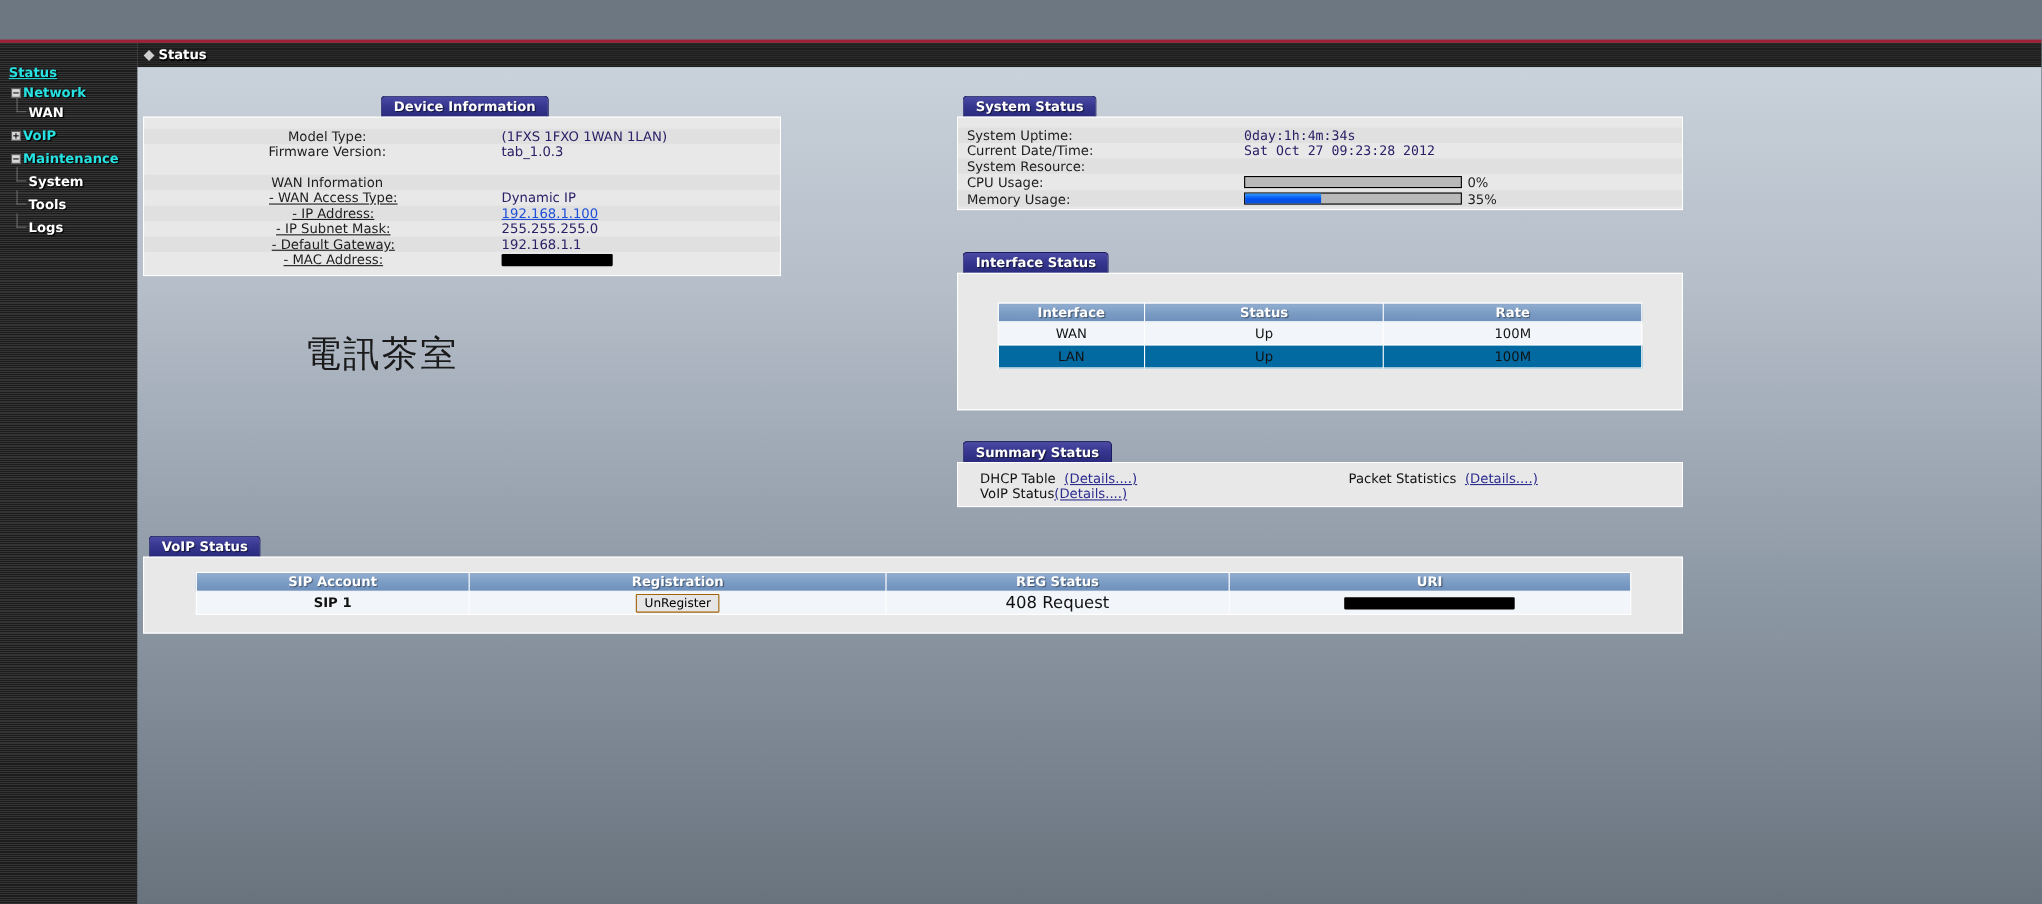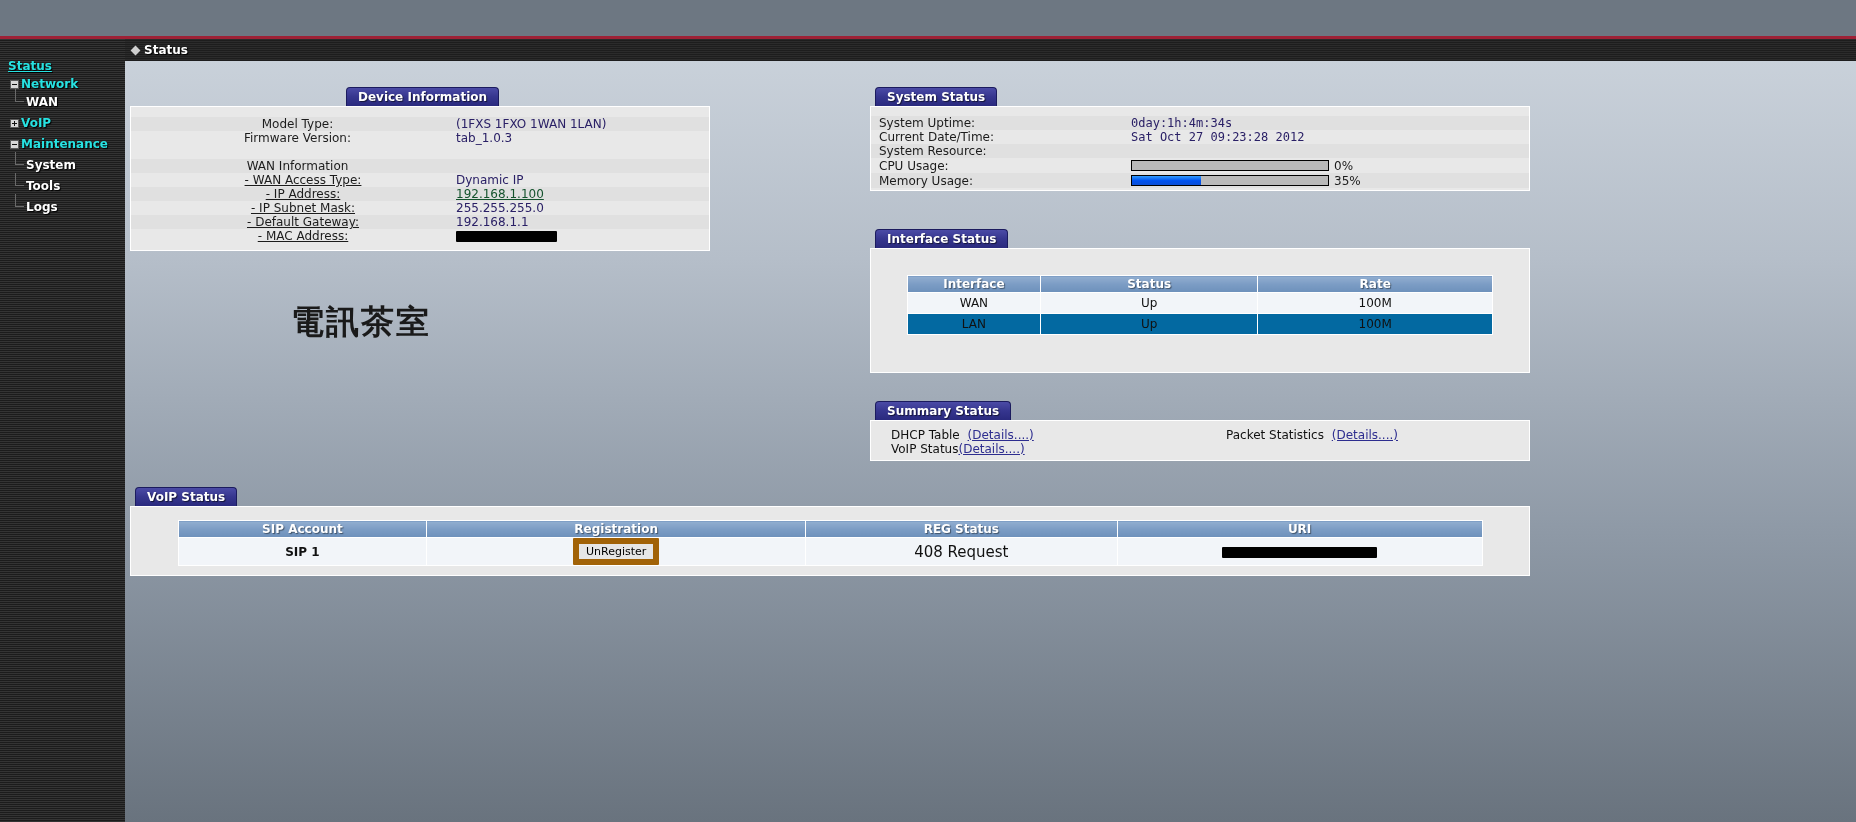--- a/index.html
+++ b/index.html
@@ -104,35 +104,35 @@
   .pbody {
     background: #e8e8e8; border: 1px solid #ffffff;
   }
 
   
   .kv { font-size: 12px; color: #1c1c1c; }
   .kv-row { display: flex; height: 14px; align-items: center; }
   .kv-row.alt { background: #e0e0e0; }
   .kv-k { width: 325px; padding-left: 8px; white-space: nowrap; }
   .kv-v { color: #2a2066; white-space: nowrap; }
-  .kv-v a { color: #14532d; text-decoration: underline; }
+  .kv-v a { color: #1d4ed8; text-decoration: underline; }
   .kv-gap { height: 14px; }
   .kv-sub { padding-left: 19px; text-decoration: underline; }
   .mono { font-family: "DejaVu Sans Mono", "Liberation Mono", monospace; font-size: 12px; color: #2a2066; }
 
   
   .redact {
     display: inline-block; height: 11px; background: #000;
     vertical-align: middle; border-radius: 1px;
   }
 
   
   #watermark {
-    position: absolute; left: 166px; top: 239px;
-    font-size: 33px; font-weight: bold; color: #1a1a1a;
+    position: absolute; left: 152px; top: 239px;
+    font-size: 33px; font-weight: normal; color: #1a1a1a;
     letter-spacing: 2px;
     font-family: "DejaVu Sans", sans-serif;
   }
 
   
   .bar-outer {
     display: inline-block; width: 198px; height: 11px;
     background: #b9b9b9; border: 1px solid #000; vertical-align: middle;
   }
   .bar-fill { height: 100%; background: linear-gradient(to bottom,#2f9bff 0%,#0052f0 52%,#0b4fd6 100%); }
@@ -152,21 +152,21 @@
   table.dt tr.rowalt td { background: #0369a1; }
 
   
   .sum { font-size: 12px; color: #111; }
   .sum a { color: #2d2d8f; text-decoration: underline; }
 
   
   .btn {
     font-family: "DejaVu Sans", sans-serif; font-size: 11px;
     padding: 1px 7px; background: #e6e6e6;
-    border: 6px solid #a16207; border-radius: 1px; color: #000; cursor: pointer;
+    border: 1px solid #a16207; border-radius: 1px; color: #000; cursor: pointer;
   }
 </style>
 </head>
 <body>
 
 <div id="page">
 
   <div id="redline"></div>
 
   <div id="crumbbar">

